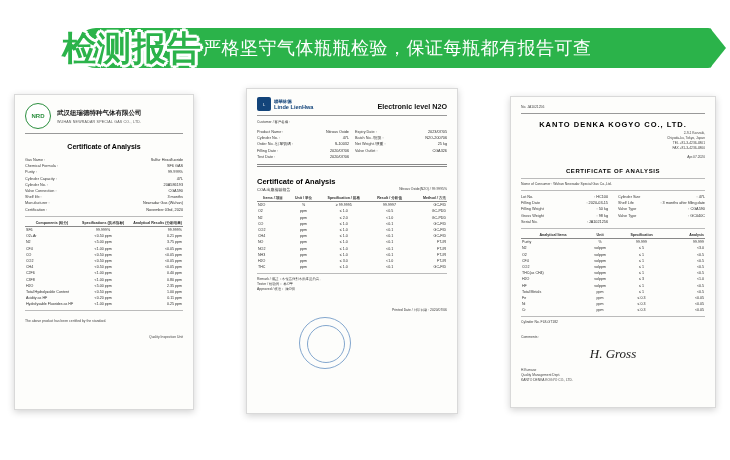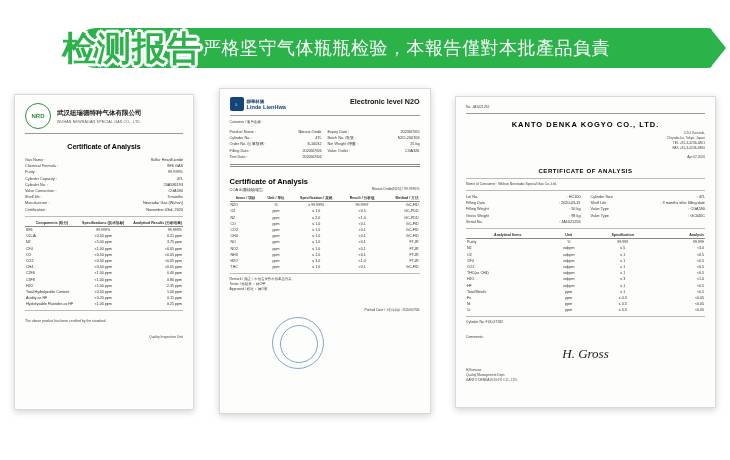--- a/index.html
+++ b/index.html
@@ -64,21 +64,21 @@
   }
   .cert {
     position: relative;
     background: #fdfdfb;
     border: 1px solid #d9d9d9;
     box-shadow: 0 2px 7px rgba(0,0,0,0.18);
     overflow: hidden;
   }
   .cert-a { width: 180px; height: 316px; margin-top: 6px; }
   .cert-b { width: 212px; height: 326px; margin-top: 0px; }
-  .cert-c { width: 261px; height: 312px; margin-top: 8px; }
+  .cert-c { width: 206px; height: 312px; margin-top: 8px; }
 
   .pad { padding: 8px 10px; }
 
   
   .t5  { font-size: 3.4px; line-height: 5px; color: #3a3a3a; }
   .right { text-align: right; }
   .sep { border-top: 1px solid #999; margin: 4px 0; }
   .sep-thin { border-top: 1px solid #bbb; margin: 3px 0; }
   .sep-dbl { border-top: 3px double #888; margin: 4px 0; }
 
@@ -99,21 +99,21 @@
   .kv span:first-child { color: #3a3a3a; }
   .tbl { width: 100%; border-collapse: collapse; }
   .tbl th, .tbl td { font-size: 3.6px; padding: 1.1px 1px; color: #2b2b2b; }
   .tbl th { font-weight: bold; border-bottom: 1px solid #888; }
   .tbl .c { text-align: center; }
   .tbl .r { text-align: right; }
   .a-foot { font-size: 3.4px; color: #444; margin-top: 8px; }
   .a-sign { font-size: 3.4px; color: #444; text-align: right; margin-top: 12px; }
 
   
-  .b-head { display: flex; align-items: flex-start; justify-content: space-between; }
+  .b-head { display: flex; align-items: flex-end; justify-content: space-between; }
   .b-logo { display: flex; align-items: center; gap: 3px; }
   .b-logo-mark {
     width: 14px; height: 14px; background: #13447a; color: #fff;
     font-size: 4px; display: flex; align-items: center; justify-content: center;
     border-radius: 2px;
   }
   .b-brand-cn { font-size: 4.4px; color: #13447a; font-weight: bold; }
   .b-brand-en { font-size: 5.6px; color: #13447a; font-weight: bold; }
   .b-prod { font-size: 7.2px; font-weight: bold; color: #111; }
   .b-grid { display: flex; gap: 6px; margin-top: 4px; }
@@ -148,21 +148,21 @@
     margin-top: 6px;
     color: #1b1b1b;
   }
   .c-foot { font-size: 3.3px; color: #444; line-height: 5px; margin-top: 6px; }
 </style>
 </head>
 <body>
 
 <div class="banner">
   <div class="banner-bar"></div>
-  <div class="banner-sub">严格坚守气体瓶瓶检验，本報告僅對本批產品負責</div>
+  <div class="banner-sub">严格坚守气体瓶瓶检验，保证每瓶都有报告可查</div>
   <div class="banner-title">检测报告</div>
 </div>
 
 <div class="cert-row">
 
   <div class="cert cert-a">
     <div class="pad">
       <div class="a-head">
         <div class="logo-circle">NRD</div>
         <div>

